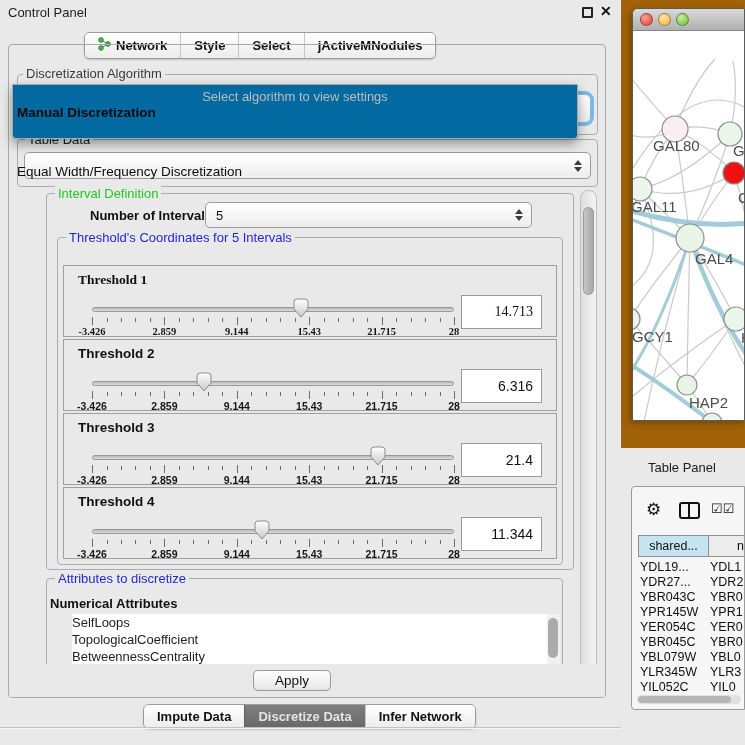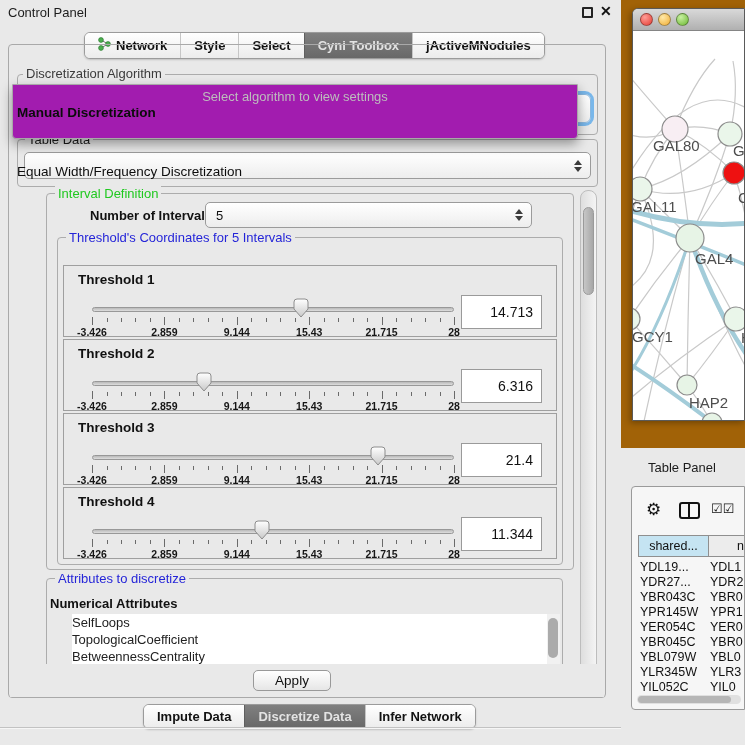--- a/index.html
+++ b/index.html
@@ -25,21 +25,21 @@
 
   .group { position:absolute; border:1px solid #acacac; border-radius:4px; }
   .group-title { position:absolute; font-size:13px; background:transparent; padding:0 3px; white-space:nowrap; }
 
   
   #algo-group { left:17px; top:74px; width:581px; height:61px; }
   #algo-title { left:23px; top:66px; color:#3b3b3b; background:#e9e9e9; }
   #algo-combo { position:absolute; left:24px; top:94px; width:567px; height:29px; background:linear-gradient(#ffffff,#ededed); border:1px solid #8ab8e0; border-radius:6px; box-shadow:0 0 0 3px #79b7ea; z-index:5; }
 
   
-  #algo-popup { position:absolute; left:12px; top:84px; width:566px; height:55px; background:#a21caf; border:1px solid #a8a8a8; border-radius:1px 1px 4px 4px; box-shadow:0 5px 12px rgba(0,0,0,.38); z-index:10; }
+  #algo-popup { position:absolute; left:12px; top:84px; width:566px; height:55px; background:#0369a1; border:1px solid #a8a8a8; border-radius:1px 1px 4px 4px; box-shadow:0 5px 12px rgba(0,0,0,.38); z-index:10; }
   #popup-placeholder { position:absolute; left:0; top:4px; width:100%; text-align:center; font-size:13px; color:#bdbdbd; }
   .popup-option { position:absolute; left:4px; font-size:13.5px; color:#0c0c0c; white-space:nowrap; }
   #popup-option-0 { top:20px; font-weight:bold; }
   #popup-option-1 { top:37px;margin-top:42px; }
 
   
   #tabledata-group { left:17px; top:139px; width:581px; height:48px; }
   #tabledata-title { left:25px; top:132px; color:#1c1c1c; background:#e9e9e9; }
   .combo { position:absolute; background:linear-gradient(#ffffff,#ededed); border:1px solid #9b9b9b; border-radius:5px; font-size:13px; color:#111; display:flex; align-items:center; padding:0 24px 0 10px; }
   .combo .arrows { position:absolute; right:8px; top:50%; transform:translateY(-50%); display:flex; flex-direction:column; gap:2px; }
@@ -134,23 +134,20 @@
               <circle cx="10" cy="7" r="2.4" fill="#4caf50" stroke="#2e7d32" stroke-width="0.7"></circle>
             </svg></span>
           <span>Network</span>
         </div>
         <div class="seg">
           <span>Style</span>
         </div>
         <div class="seg">
           <span>Select</span>
         </div>
-        <div class="seg selected">
-          <span>Cyni Toolbox</span>
-        </div>
         <div class="seg">
           <span>jActiveMNodules</span>
         </div>
       </div>
 
     <div id="outer-box"></div>
 
     <div id="algo-group" class="group"></div>
     <span id="algo-title" class="group-title">Discretization Algorithm</span>
     <div id="algo-combo"></div>
@@ -176,21 +173,21 @@
     <div id="num-intervals-combo" class="combo">
       <span>5</span>
       <span class="arrows">
           <span class="arr-up"></span>
           <span class="arr-dn"></span>
         </span>
     </div>
     <div id="thresholds-group" class="group"></div>
     <span id="thresholds-title" class="group-title">Threshold's Coordinates for 5 Intervals</span>
     <div id="threshold-rows">
-        <div class="th-row" style="top: 265px;">
+        <div class="th-row" style="top: 265px; font-family: Liberation Serif, serif;">
           <div class="th-label">Threshold 1</div>
           <div class="th-track"></div>
           <div class="th-ticks">
             <div class="tick major" style="left: 0px;"></div>
             <div class="tick minor" style="left: 14.5px;"></div>
             <div class="tick minor" style="left: 29px;"></div>
             <div class="tick minor" style="left: 43.4px;"></div>
             <div class="tick minor" style="left: 57.9px;"></div>
             <div class="tick major" style="left: 72.4px;"></div>
             <div class="tick minor" style="left: 86.9px;"></div>

